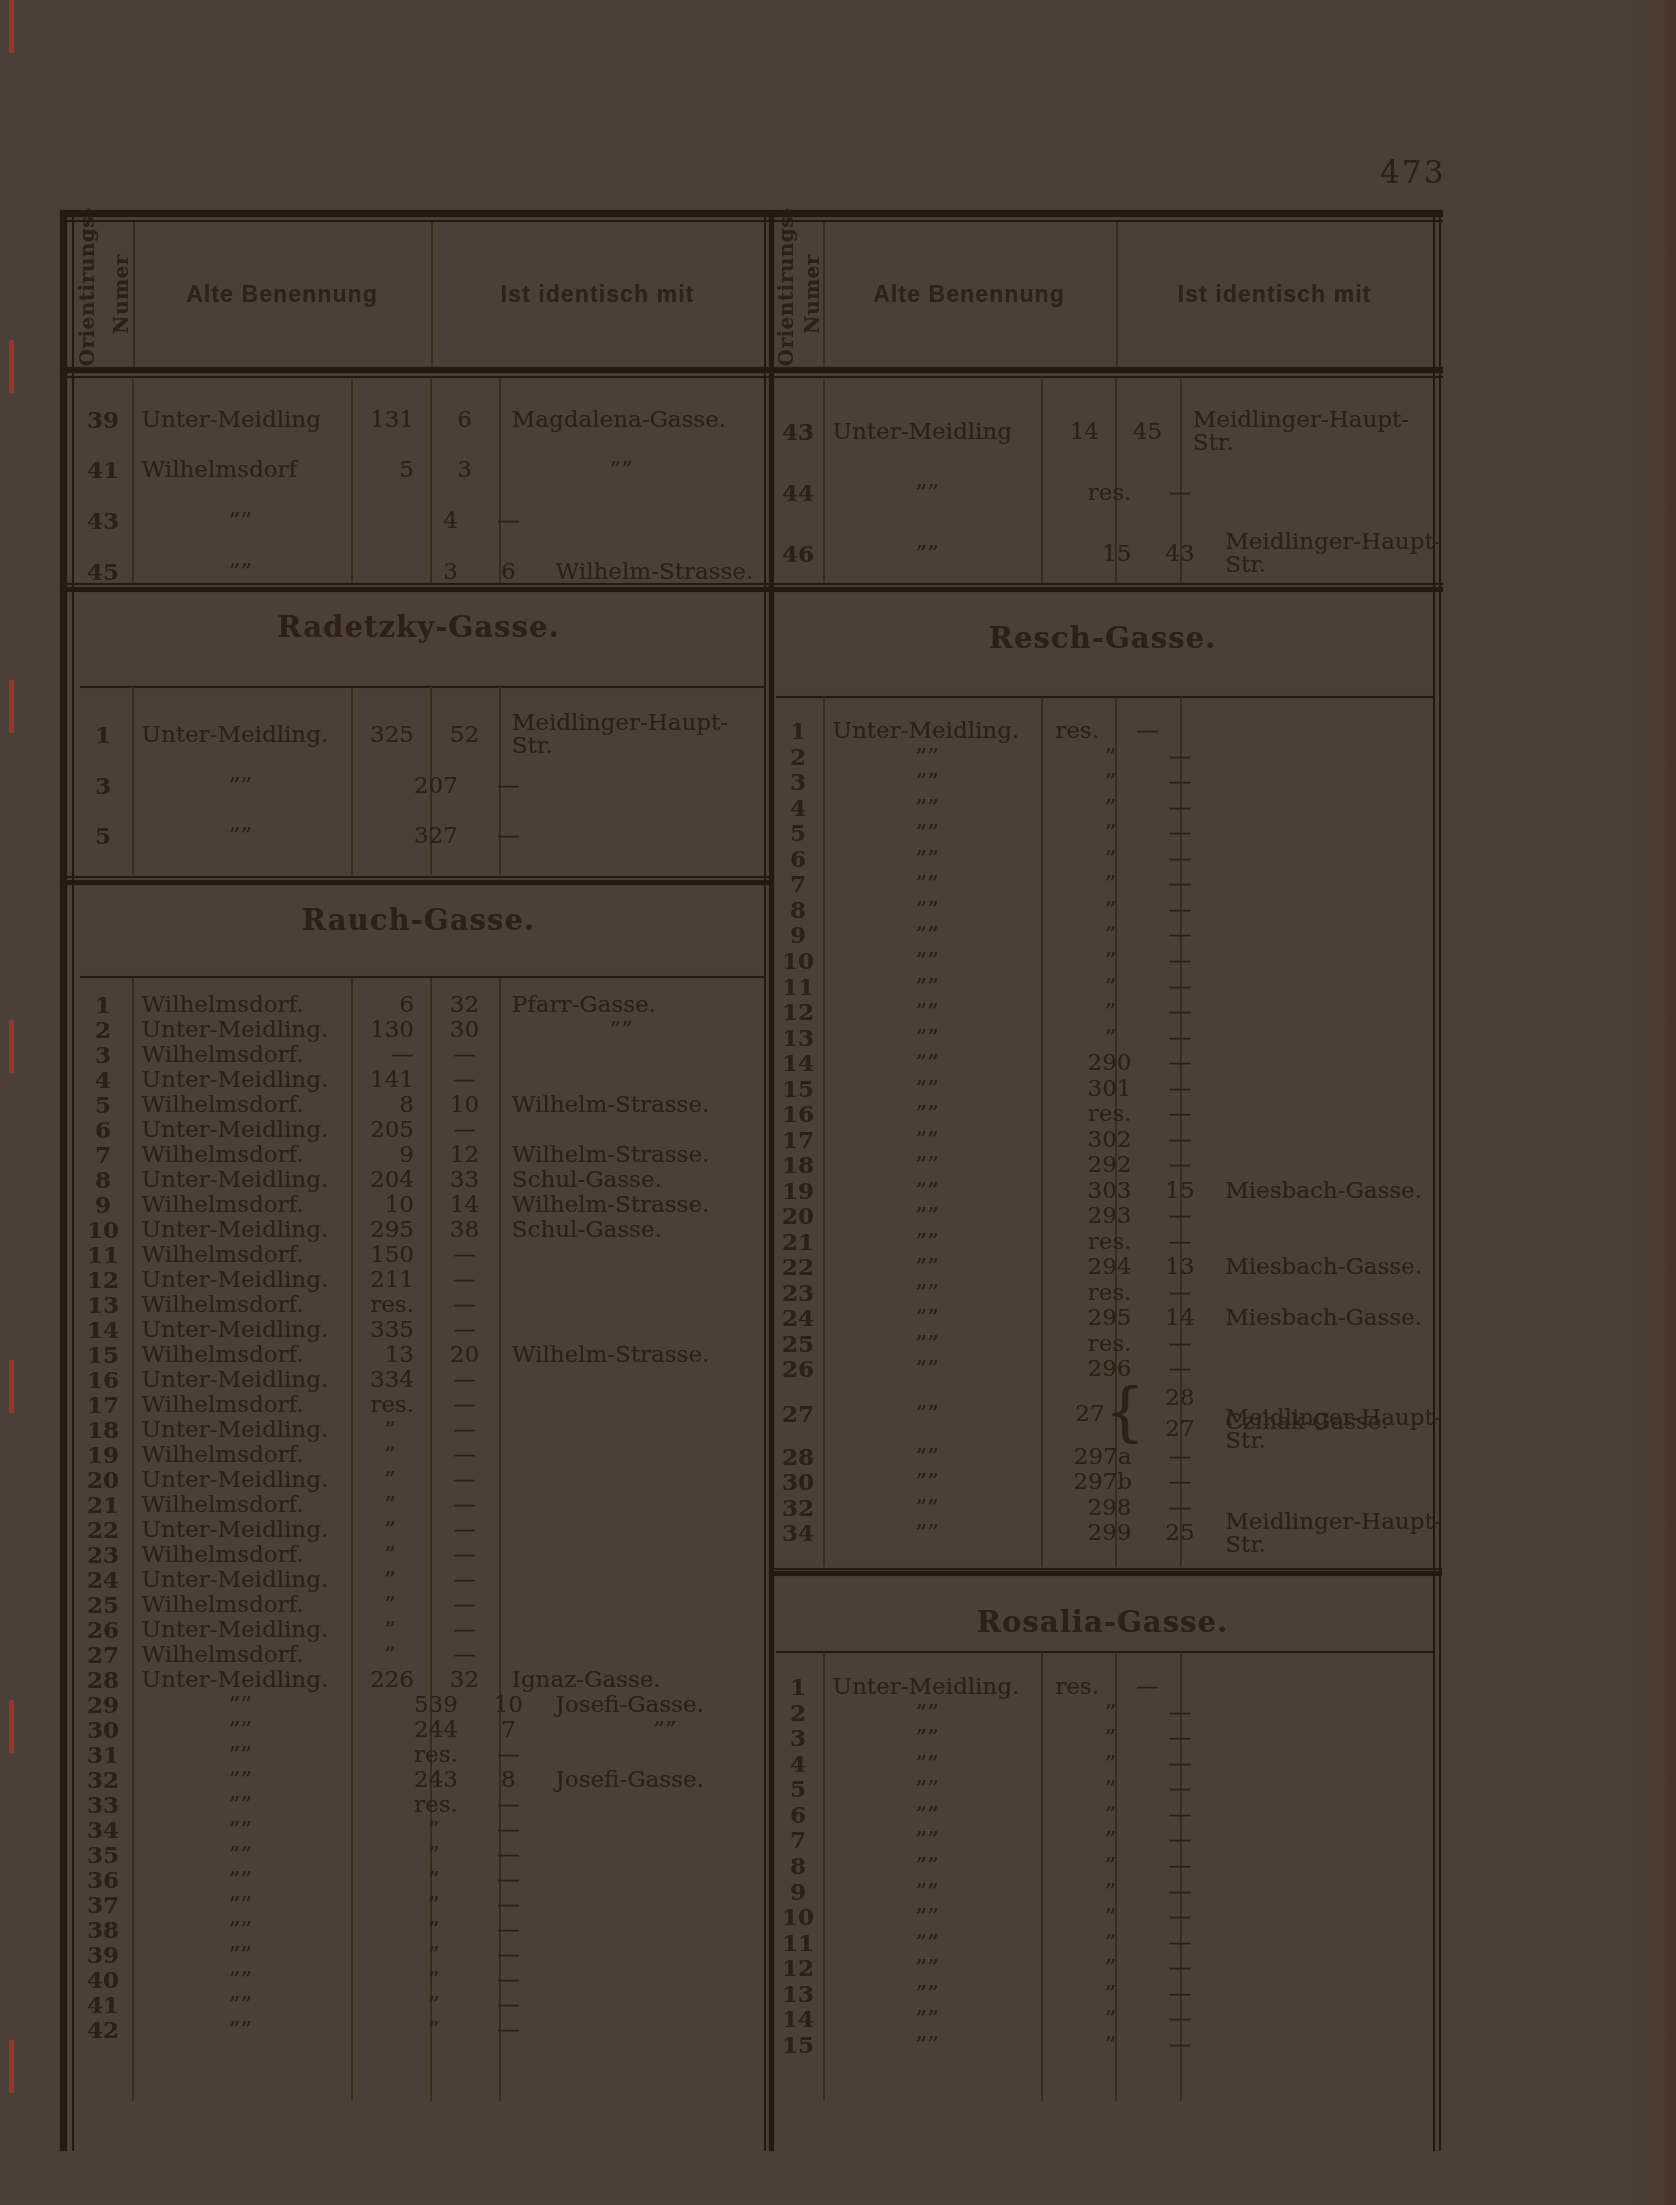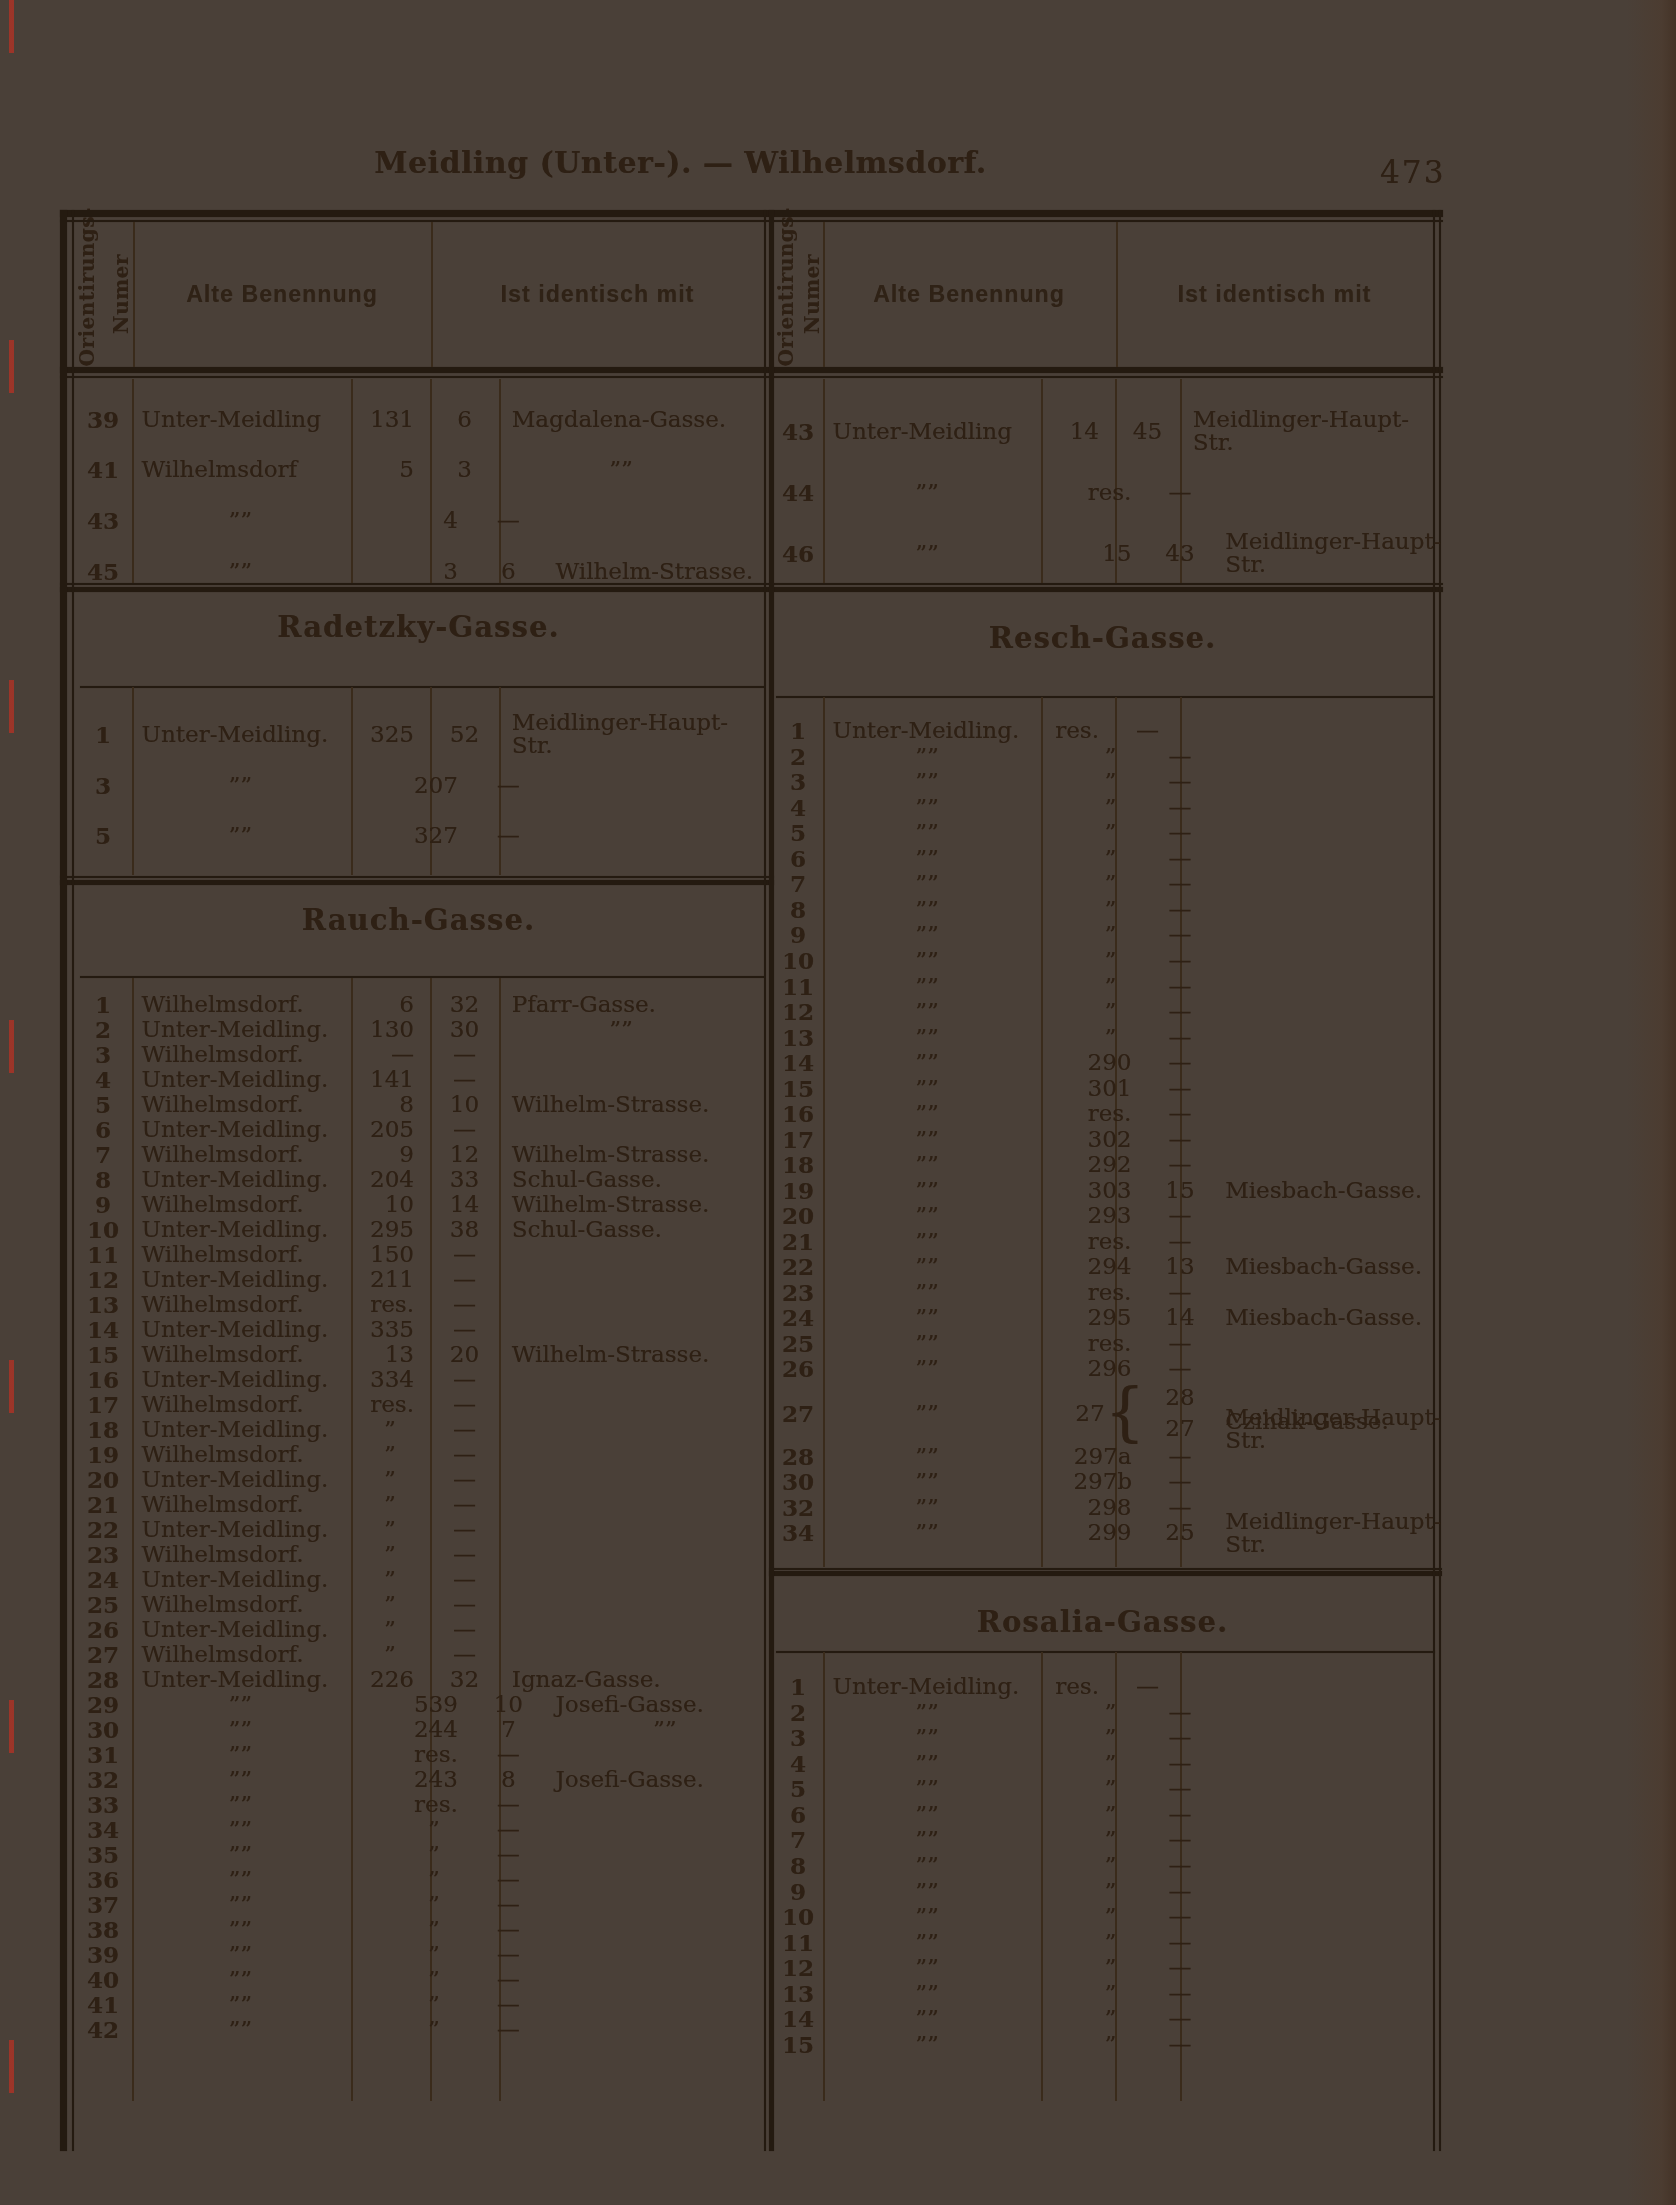--- a/index.html
+++ b/index.html
@@ -50,21 +50,20 @@
   .brace{font-size:64px;font-weight:400;line-height:.9;}
 </style>
 </head>
 <body>
 
 <div class="page">
   <div class="edge-marks"></div>
   <div class="edge-shadow-right"></div>
 
   <div class="page-number">473</div>
-  <div class="page-title">Meidling (Unter-). — Wilhelmsdorf.</div>
 
   <div id="frame">
 
     <div class="nr-head" style="left:74px;top:222px;width:58px;height:145px;">
       <div class="rot" style="width:145px;height:58px;left:-43px;top:43px;">
         <div>Orientirungs-</div>
         <div>Numer</div>
       </div>
     </div>
     <div class="hdr-label" style="left:133px;top:281px;width:298px;">Alte Benennung</div>

